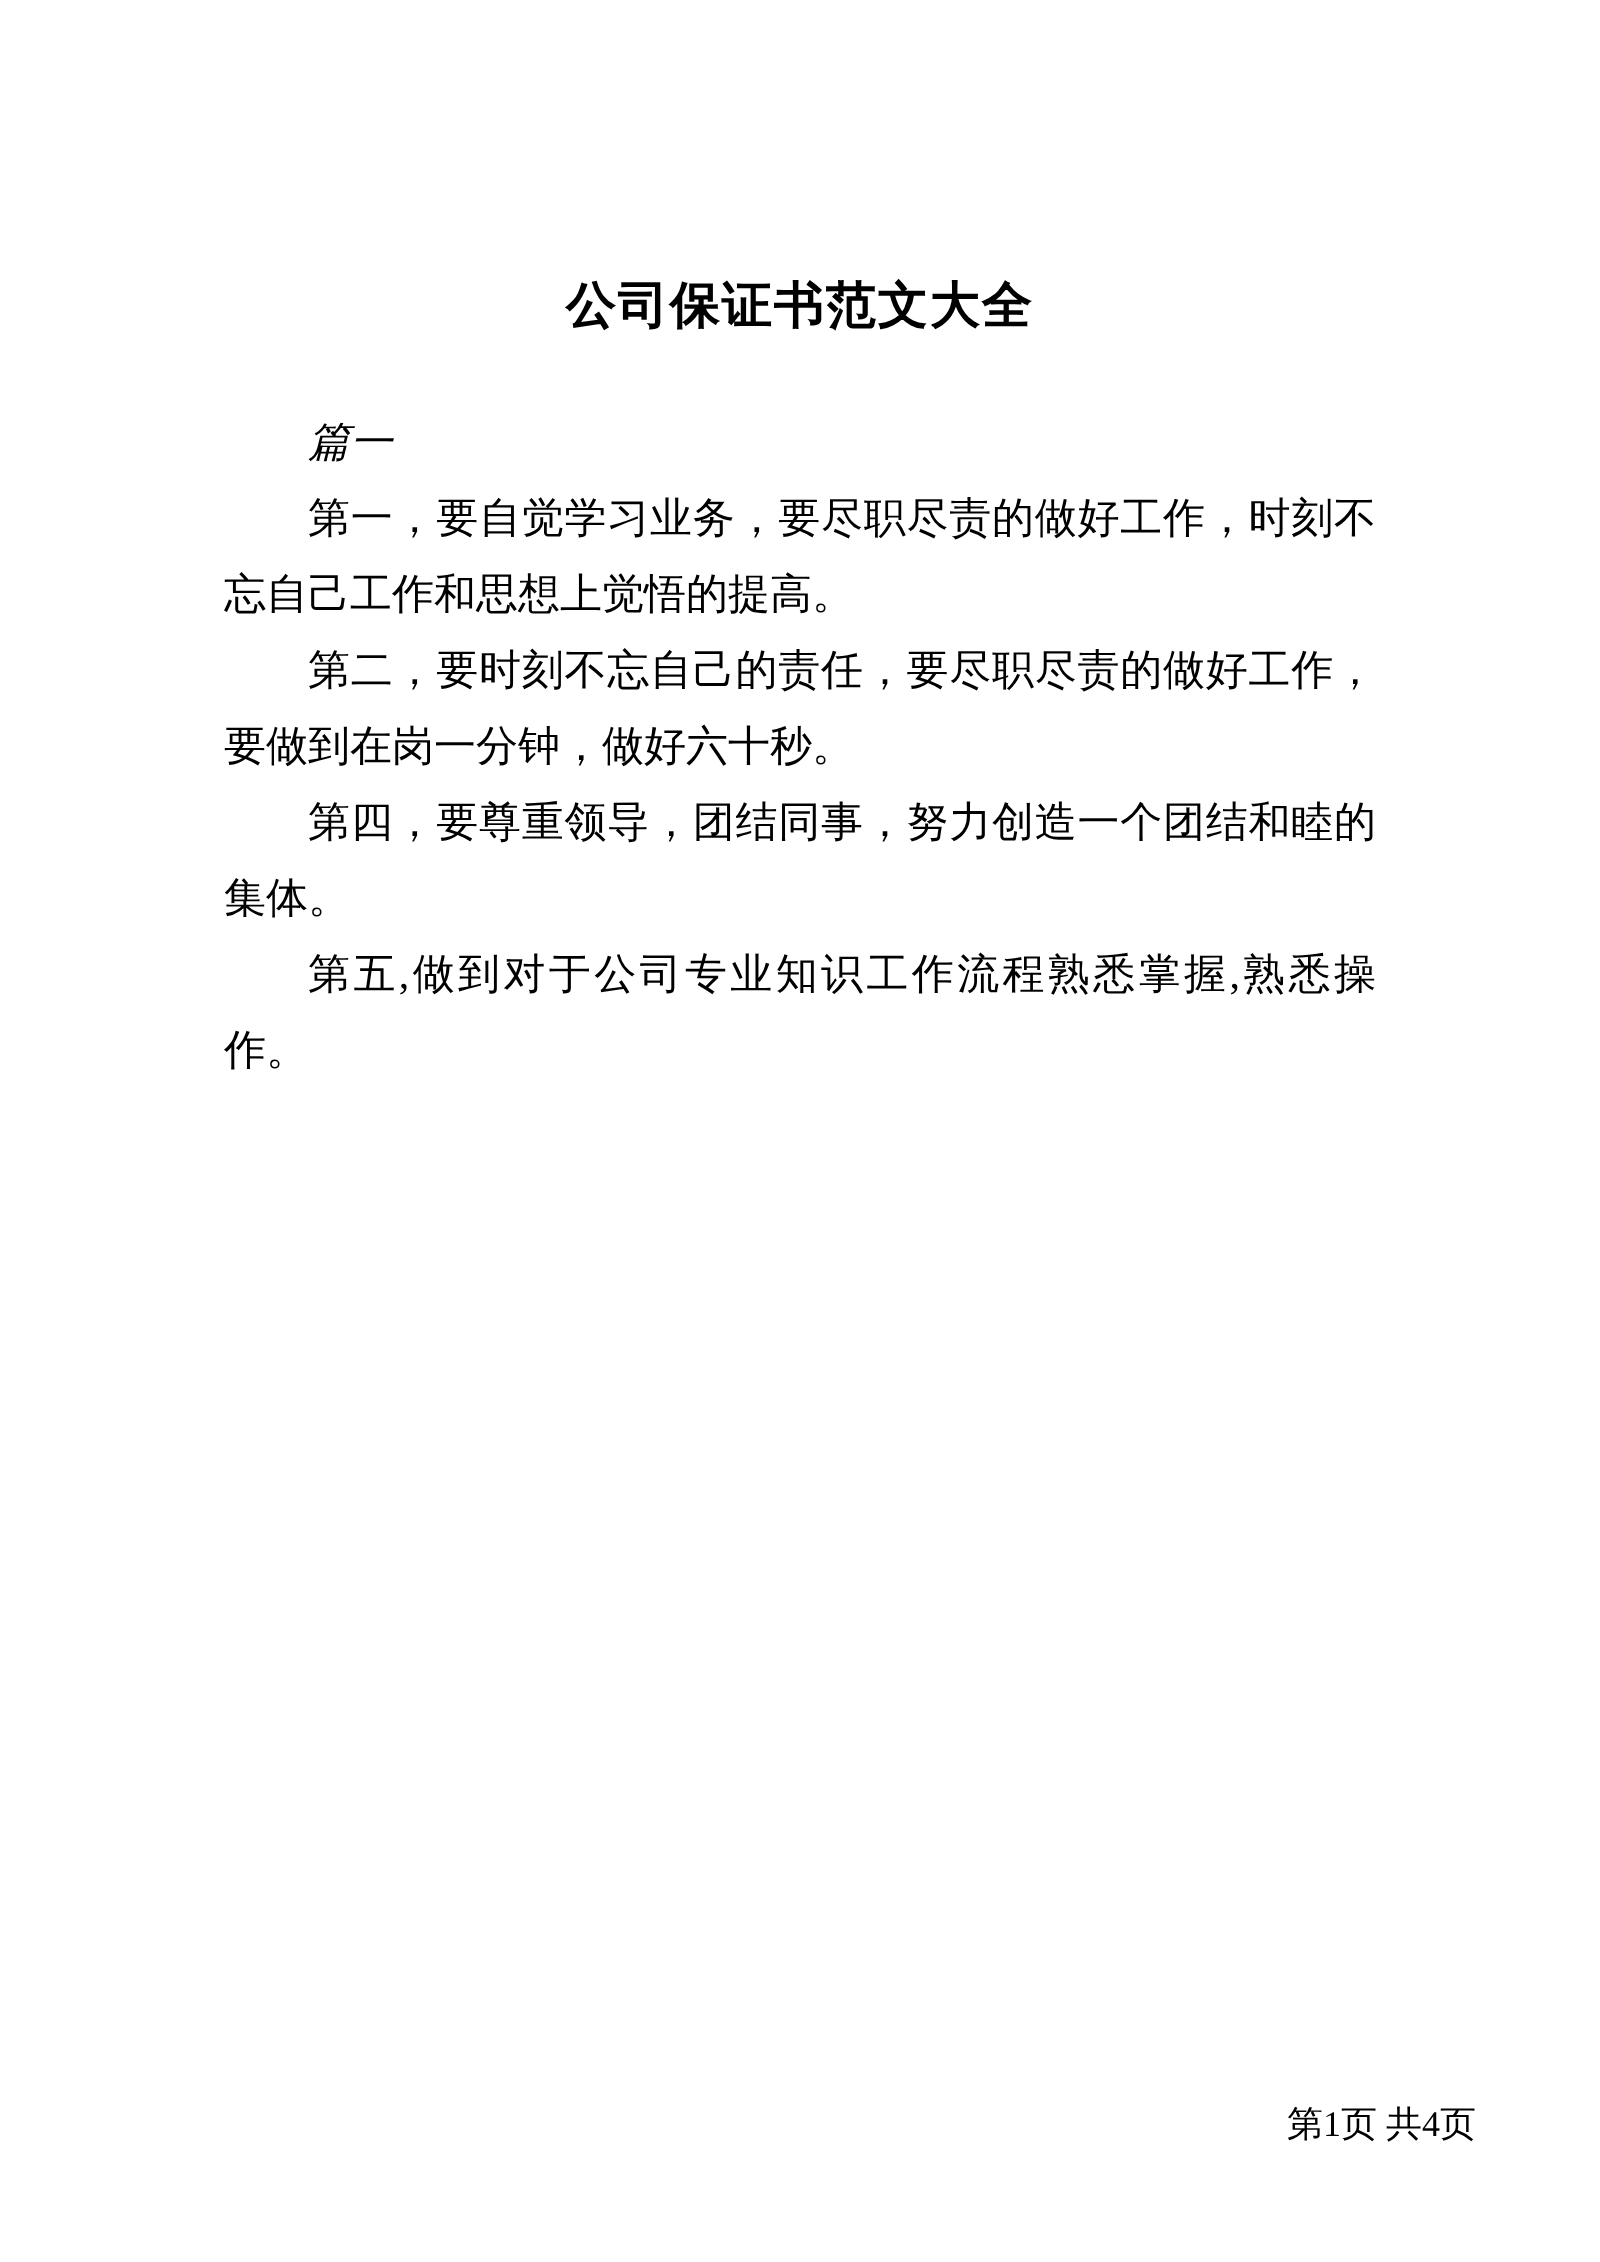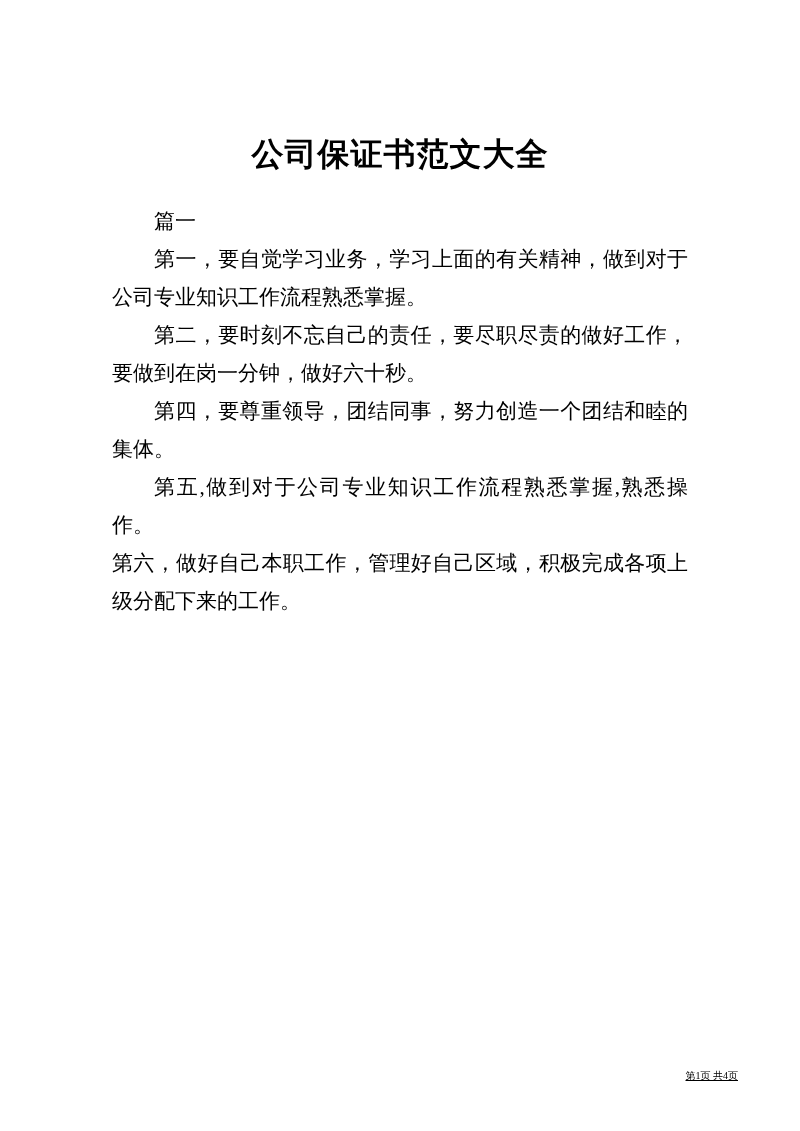--- a/index.html
+++ b/index.html
@@ -14,63 +14,62 @@
     margin: 0 auto;
     background: #ffffff;
     box-sizing: border-box;
     padding: 132px 112px 0 112px;
     font-family: "Liberation Serif", "DejaVu Serif", serif;
     color: #000000;
     overflow: hidden;
   }
   .doc-title {
     margin: 0 0 26px 0;
-    font-size: 32px;
+    font-size: 25px;
     line-height: 44px;
     font-weight: 700;
     text-align: center;
     letter-spacing: 1px;
   }
   .doc-body p {
     margin: 0;
     font-size: 21px;
     line-height: 38px;
     text-align: justify;
     word-break: break-all;
   }
   .indent {
     text-indent: 2em;
   }
   .no-indent {
     text-indent: 0;
   }
   .kai {
+    font-style: italic;
   }
   .page-footer {
     position: absolute;
     right: 62px;
-    bottom: 46px;
-    font-size: 10px;
+    bottom: 60px;
+    font-size: 18px;
     line-height: 18px;
     color: #000000;
     font-family: "Liberation Serif", "DejaVu Serif", serif;
-    text-decoration: underline;
   }
 </style>
 </head>
 <body>
 
 <div class="page">
 
   <h1 class="doc-title">公司保证书范文大全</h1>
 
   <div class="doc-body">
     <p class="indent kai">篇一</p>
-    <p class="indent">第一，要自觉学习业务，学习上面的有关精神，做到对于公司专业知识工作流程熟悉掌握。</p>
+    <p class="indent">第一，要自觉学习业务，要尽职尽责的做好工作，时刻不忘自己工作和思想上觉悟的提高。</p>
     <p class="indent">第二，要时刻不忘自己的责任，要尽职尽责的做好工作，要做到在岗一分钟，做好六十秒。</p>
     <p class="indent">第四，要尊重领导，团结同事，努力创造一个团结和睦的集体。</p>
     <p class="indent">第五,做到对于公司专业知识工作流程熟悉掌握,熟悉操作。</p>
-    <p class="no-indent">第六，做好自己本职工作，管理好自己区域，积极完成各项上级分配下来的工作。</p>
   </div>
 
   <div class="page-footer">第1页 共4页</div>
 
 </div>
 
 </body></html>

